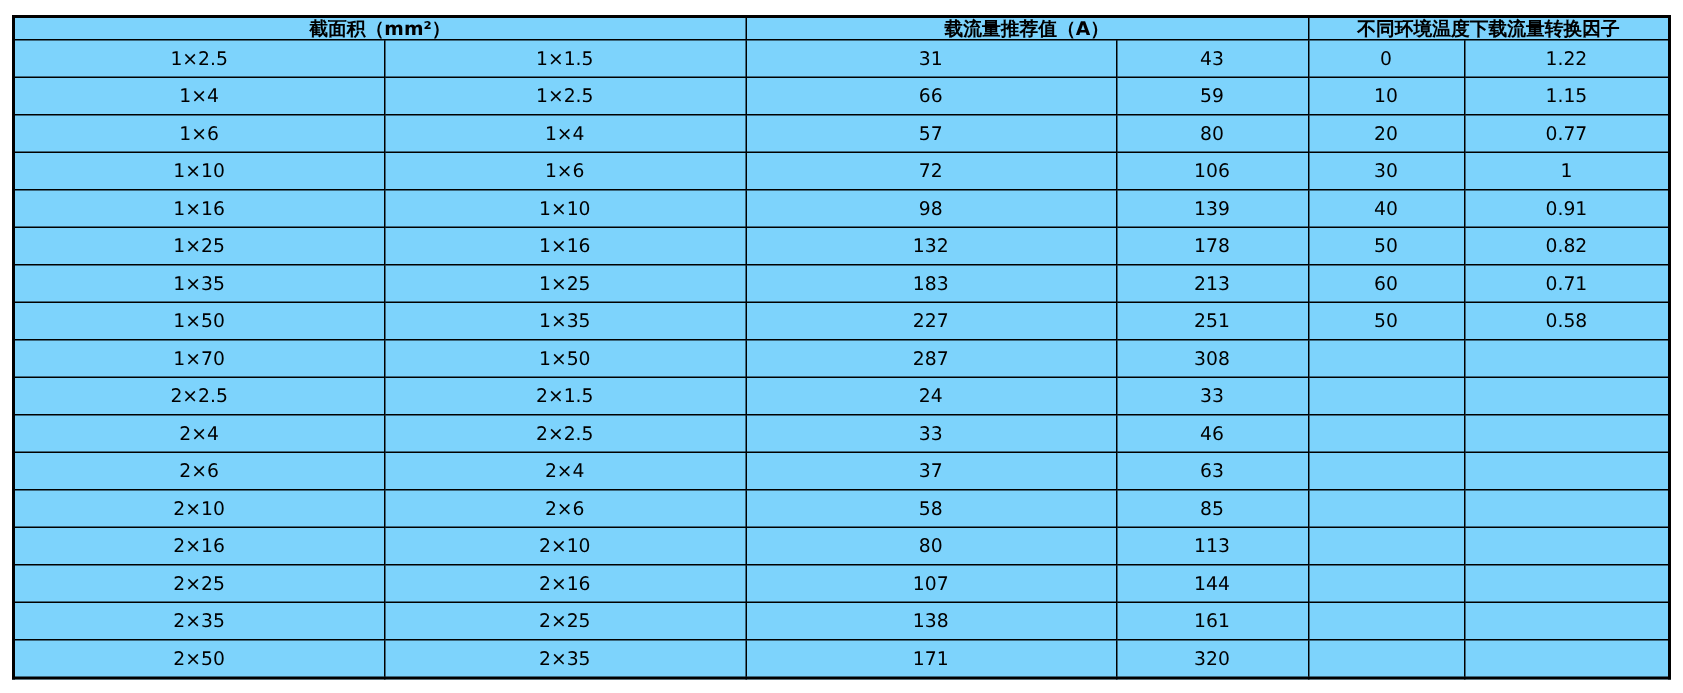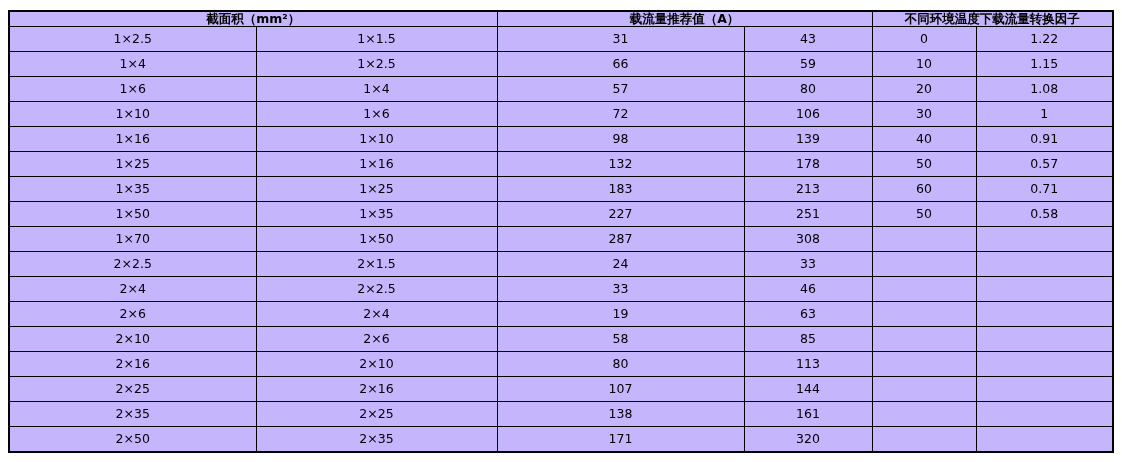--- a/index.html
+++ b/index.html
@@ -18,21 +18,21 @@
     position: absolute;
     left: 8px;
     top: 10px;
   }
   table.ampacity {
     border-collapse: collapse;
     table-layout: fixed;
     width: 1104px;
     height: 443px;
     border: 2px solid #000000;
-    background: #c4b5fd;
+    background: #7dd3fc;
   }
   table.ampacity th,
   table.ampacity td {
     border: 1px solid #000000;
     padding: 0 2px;
     margin: 0;
     text-align: center;
     vertical-align: middle;
     font-size: 12.5px;
     line-height: 1.1;
@@ -82,21 +82,21 @@
           <td>59</td>
           <td>10</td>
           <td>1.15</td>
         </tr>
         <tr>
           <td>1×6</td>
           <td>1×4</td>
           <td>57</td>
           <td>80</td>
           <td>20</td>
-          <td>1.08</td>
+          <td>0.77</td>
         </tr>
         <tr>
           <td>1×10</td>
           <td>1×6</td>
           <td>72</td>
           <td>106</td>
           <td>30</td>
           <td>1</td>
         </tr>
         <tr>
@@ -106,21 +106,21 @@
           <td>139</td>
           <td>40</td>
           <td>0.91</td>
         </tr>
         <tr>
           <td>1×25</td>
           <td>1×16</td>
           <td>132</td>
           <td>178</td>
           <td>50</td>
-          <td>0.57</td>
+          <td>0.82</td>
         </tr>
         <tr>
           <td>1×35</td>
           <td>1×25</td>
           <td>183</td>
           <td>213</td>
           <td>60</td>
           <td>0.71</td>
         </tr>
         <tr>
@@ -151,21 +151,21 @@
           <td>2×4</td>
           <td>2×2.5</td>
           <td>33</td>
           <td>46</td>
           <td></td>
           <td></td>
         </tr>
         <tr>
           <td>2×6</td>
           <td>2×4</td>
-          <td>19</td>
+          <td>37</td>
           <td>63</td>
           <td></td>
           <td></td>
         </tr>
         <tr>
           <td>2×10</td>
           <td>2×6</td>
           <td>58</td>
           <td>85</td>
           <td></td>

